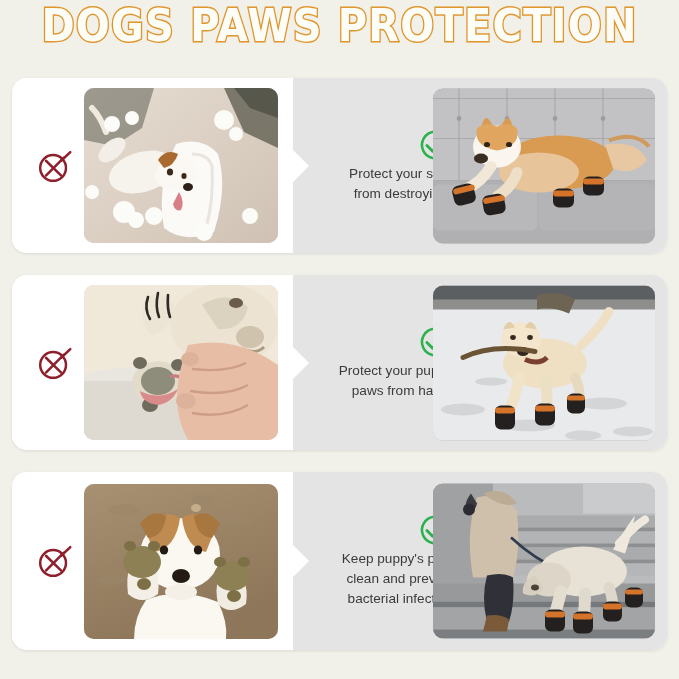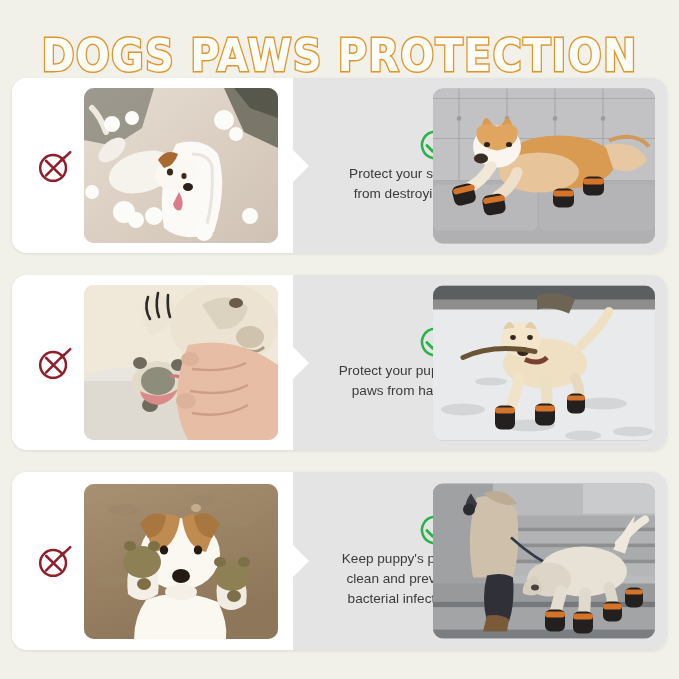--- a/index.html
+++ b/index.html
@@ -14,23 +14,23 @@
   body {
     background: #f1f1ea;
     font-family: "Liberation Sans", "DejaVu Sans", sans-serif;
     position: relative;
   }
 
   
   .title-wrap {
     height: 78px;
     display: flex;
-    align-items: flex-end;
+    align-items: flex-start;
     justify-content: center;
-    padding-top: 8px;
+    padding-top: 2px;
   }
   .title {
     font-family: "DejaVu Sans", sans-serif;
     font-size: 40px;
     font-weight: 700;
     letter-spacing: 1.2px;
     color: #fdfdf7;
     -webkit-text-stroke: 2.6px #e0962c;
     paint-order: stroke fill;
     text-shadow:

